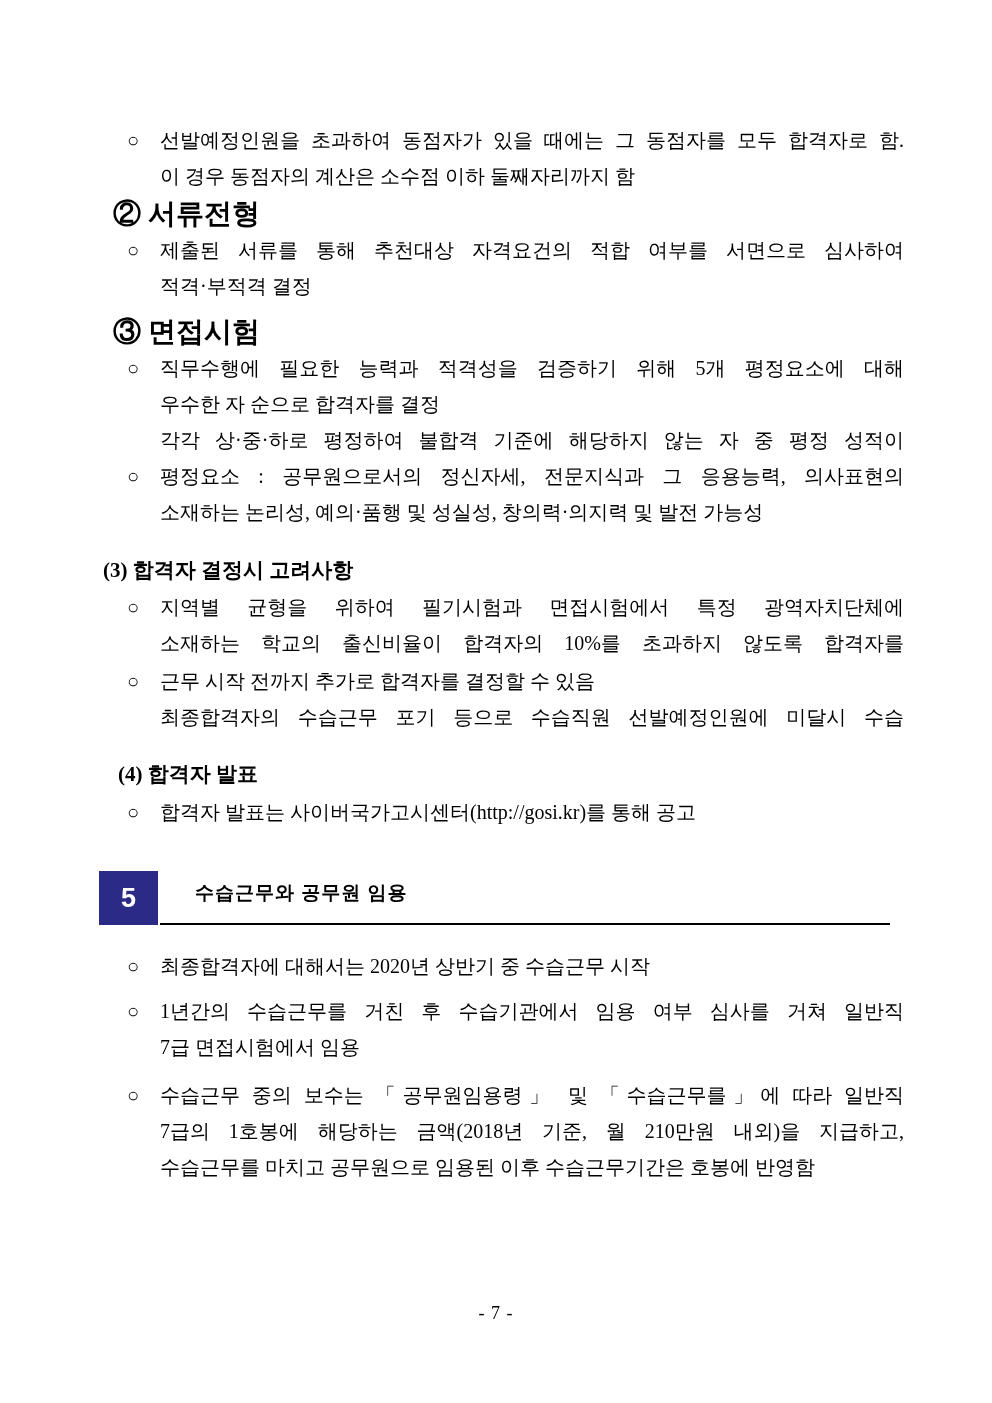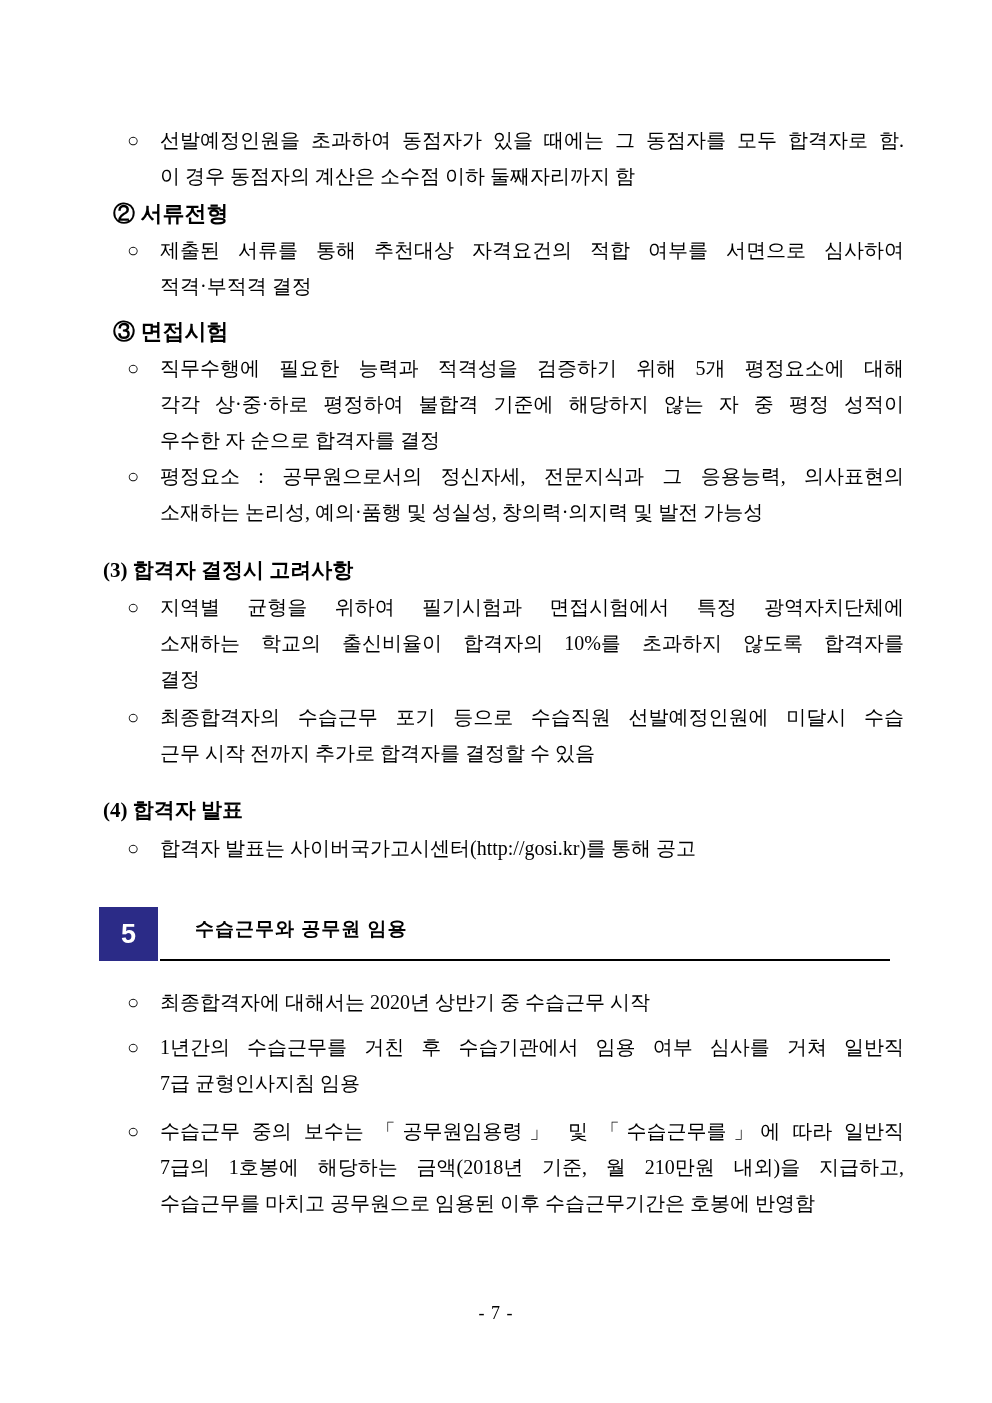--- a/index.html
+++ b/index.html
@@ -34,35 +34,35 @@
     word-break: keep-all;
     font-family: Liberation Serif, serif;
   }
   .bline.fill {
     text-align: justify;
     text-align-last: justify;
   }
   .sub-h {
     padding-left: 13px;
     font-weight: bold;
-    font-size: 22px;
+    font-size: 28px;
     line-height: 36px;
   }
   .num-h {
     padding-left: 3px;
     font-weight: bold;
     font-size: 21px;
     line-height: 36px;
   }
   .mt2  { margin-top: 2px; }
   .mt7  { margin-top: 10px; }
   .mt9  { margin-top: 9px; }
   .mt12 { margin-top: 12px; }
   .mt19 { margin-top: 19px; }
-  .mt21 { margin-top: 21px; }
+  .mt21 { margin-top: 21px; margin-left: 15px; }
   .mt22 { margin-top: 22px; }
   .sec5 {
     margin-top: 41px;
     position: relative;
     height: 58px;
   }
   .sec5 .numbox {
     position: absolute;
     left: -1px;
     top: 0;
@@ -123,43 +123,42 @@
       <span class="marker">○</span>
       <div class="bline fill">제출된 서류를 통해 추천대상 자격요건의 적합 여부를 서면으로 심사하여</div>
       <div class="bline">적격·부적격 결정</div>
     </div>
 
     <div class="sub-h mt7">③ 면접시험</div>
 
     <div class="bullet">
       <span class="marker">○</span>
       <div class="bline fill">직무수행에 필요한 능력과 적격성을 검증하기 위해 5개 평정요소에 대해</div>
+      <div class="bline">우수한 자 순으로 합격자를 결정</div>
       <div class="bline fill">각각 상·중·하로 평정하여 불합격 기준에 해당하지 않는 자 중 평정 성적이</div>
-      <div class="bline">우수한 자 순으로 합격자를 결정</div>
     </div>
 
     <div class="bullet">
       <span class="marker">○</span>
       <div class="bline fill">평정요소 : 공무원으로서의 정신자세, 전문지식과 그 응용능력, 의사표현의</div>
       <div class="bline">소재하는 논리성, 예의·품행 및 성실성, 창의력·의지력 및 발전 가능성</div>
     </div>
 
     <div class="num-h mt22">(3) 합격자 결정시 고려사항</div>
 
     <div class="bullet" style="margin-top:1px;">
       <span class="marker">○</span>
       <div class="bline fill">지역별 균형을 위하여 필기시험과 면접시험에서 특정 광역자치단체에</div>
       <div class="bline fill">소재하는 학교의 출신비율이 합격자의 10%를 초과하지 않도록 합격자를</div>
-      <div class="bline">결정</div>
     </div>
 
     <div class="bullet mt2">
       <span class="marker">○</span>
+      <div class="bline">근무 시작 전까지 추가로 합격자를 결정할 수 있음</div>
       <div class="bline fill">최종합격자의 수습근무 포기 등으로 수습직원 선발예정인원에 미달시 수습</div>
-      <div class="bline">근무 시작 전까지 추가로 합격자를 결정할 수 있음</div>
     </div>
 
     <div class="num-h mt21">(4) 합격자 발표</div>
 
     <div class="bullet mt2">
       <span class="marker">○</span>
       <div class="bline">합격자 발표는 사이버국가고시센터(http://gosi.kr)를 통해 공고</div>
     </div>
 
     <div class="sec5">
@@ -169,21 +168,21 @@
     </div>
 
     <div class="bullet mt19">
       <span class="marker">○</span>
       <div class="bline">최종합격자에 대해서는 2020년 상반기 중 수습근무 시작</div>
     </div>
 
     <div class="bullet mt9">
       <span class="marker">○</span>
       <div class="bline fill">1년간의 수습근무를 거친 후 수습기관에서 임용 여부 심사를 거쳐 일반직</div>
-      <div class="bline">7급 균형인사지침 임용</div>
+      <div class="bline">7급 면접시험에서 임용</div>
     </div>
 
     <div class="bullet mt12">
       <span class="marker">○</span>
       <div class="bline fill">수습근무 중의 보수는 「공무원임용령」 및 「수습근무를」에 따라 일반직</div>
       <div class="bline fill">7급의 1호봉에 해당하는 금액(2018년 기준, 월 210만원 내외)을 지급하고,</div>
       <div class="bline">수습근무를 마치고 공무원으로 임용된 이후 수습근무기간은 호봉에 반영함</div>
     </div>
 
   </div>

